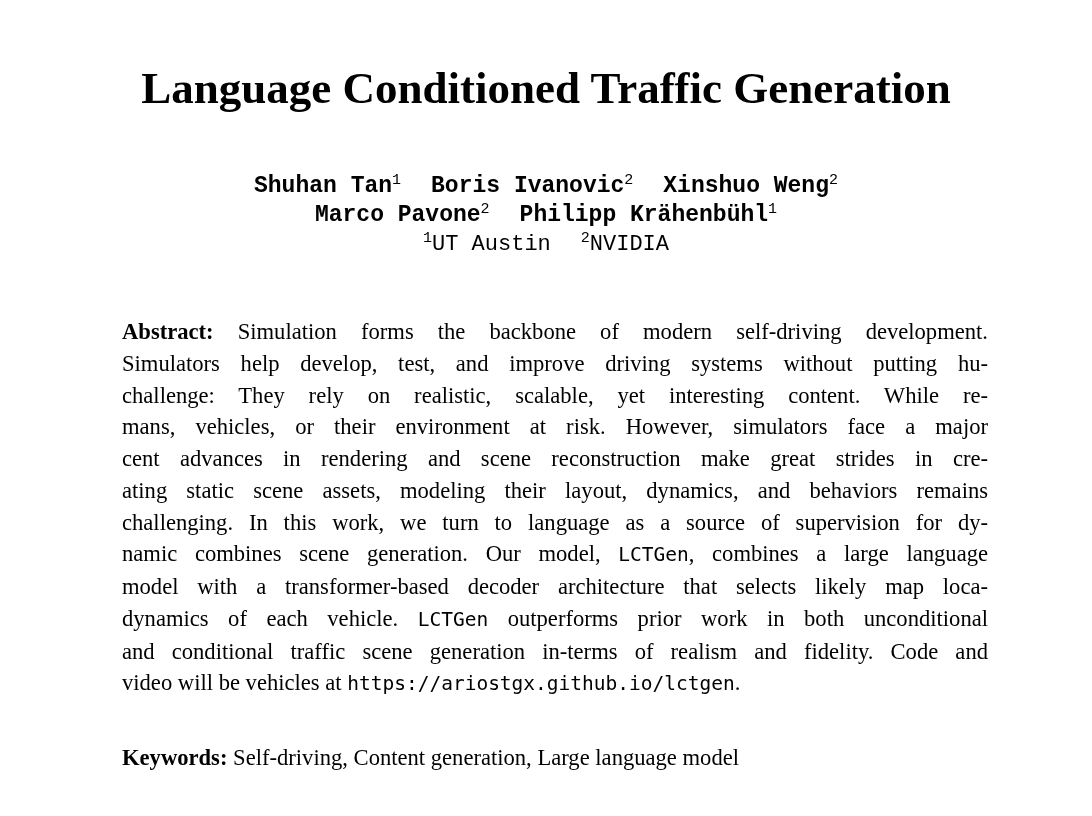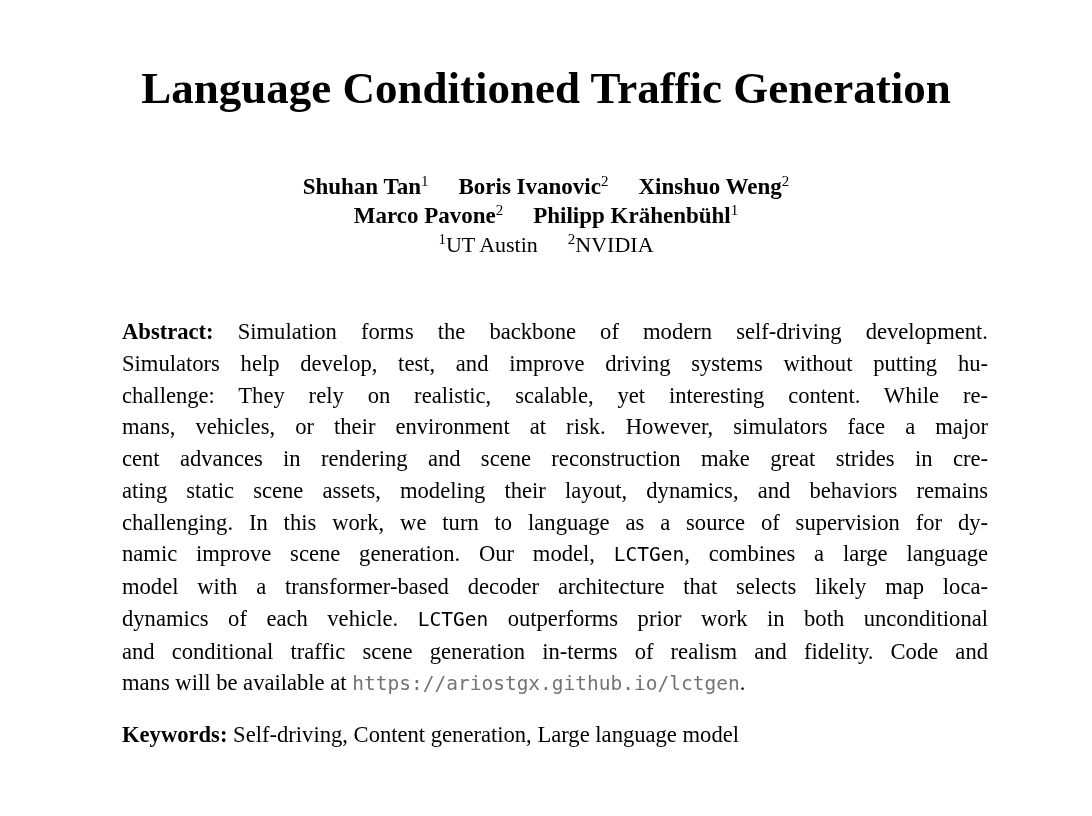--- a/index.html
+++ b/index.html
@@ -26,20 +26,21 @@
     font-size: 45px;
     line-height: 52px;
     font-weight: bold;
   }
   .authors {
     margin-top: 58px;
     text-align: center;
     font-size: 23px;
     line-height: 29px;
     font-weight: bold;
+    font-family: Liberation Mono, monospace;
   }
   .author-entry { margin: 0 15px; white-space: nowrap; }
   .affil-line {
     text-align: center;
     font-size: 22px;
     line-height: 29px;
     font-weight: normal;
   }
   .affil-entry { margin: 0 15px; white-space: nowrap; }
   sup.mark {
@@ -66,26 +67,26 @@
     text-align-last: left;
   }
   .abs-label { font-weight: bold; }
   .tt {
     font-family: "DejaVu Sans Mono", monospace;
     font-size: 19.5px;
   }
   .url {
     font-family: "DejaVu Sans Mono", monospace;
     font-size: 19.5px;
-    color: #737373;
+    color: #000000;
     text-decoration: none;
     cursor: pointer;
   }
   .keywords {
-    margin: 19px 0 0 122px;
+    margin: 42px 0 0 122px;
     width: 866px;
     font-size: 22.6px;
     line-height: 31.75px;
     text-align: left;
   }
   .kw-label { font-weight: bold; }
 </style>
 </head>
 <body>
 
@@ -100,22 +101,22 @@
   </div>
 
   <div class="abstract">
     <div class="jline"><b class="abs-label">Abstract:</b><span> Simulation forms the backbone of modern self-driving development.</span></div>
     <div class="jline">Simulators help develop, test, and improve driving systems without putting hu-</div>
     <div class="jline">challenge: They rely on realistic, scalable, yet interesting content. While re-</div>
     <div class="jline">mans, vehicles, or their environment at risk. However, simulators face a major</div>
     <div class="jline">cent advances in rendering and scene reconstruction make great strides in cre-</div>
     <div class="jline">ating static scene assets, modeling their layout, dynamics, and behaviors remains</div>
     <div class="jline">challenging. In this work, we turn to language as a source of supervision for dy-</div>
-    <div class="jline"><span>namic improve scene generation. Our model, </span><span class="tt">LCTGen</span><span>, combines a large language</span></div>
+    <div class="jline"><span>namic combines scene generation. Our model, </span><span class="tt">LCTGen</span><span>, combines a large language</span></div>
     <div class="jline">model with a transformer-based decoder architecture that selects likely map loca-</div>
     <div class="jline"><span>dynamics of each vehicle. </span><span class="tt">LCTGen</span><span> outperforms prior work in both unconditional</span></div>
     <div class="jline">and conditional traffic scene generation in-terms of realism and fidelity. Code and</div>
-    <div class="lastline"><span>mans will be available at </span><a class="url">https://ariostgx.github.io/lctgen</a><span>.</span></div>
+    <div class="lastline"><span>video will be vehicles at </span><a class="url">https://ariostgx.github.io/lctgen</a><span>.</span></div>
   </div>
 
   <div class="keywords"><b class="kw-label">Keywords:</b><span> Self-driving, Content generation, Large language model</span></div>
 
 </div>
 
 </body></html>

